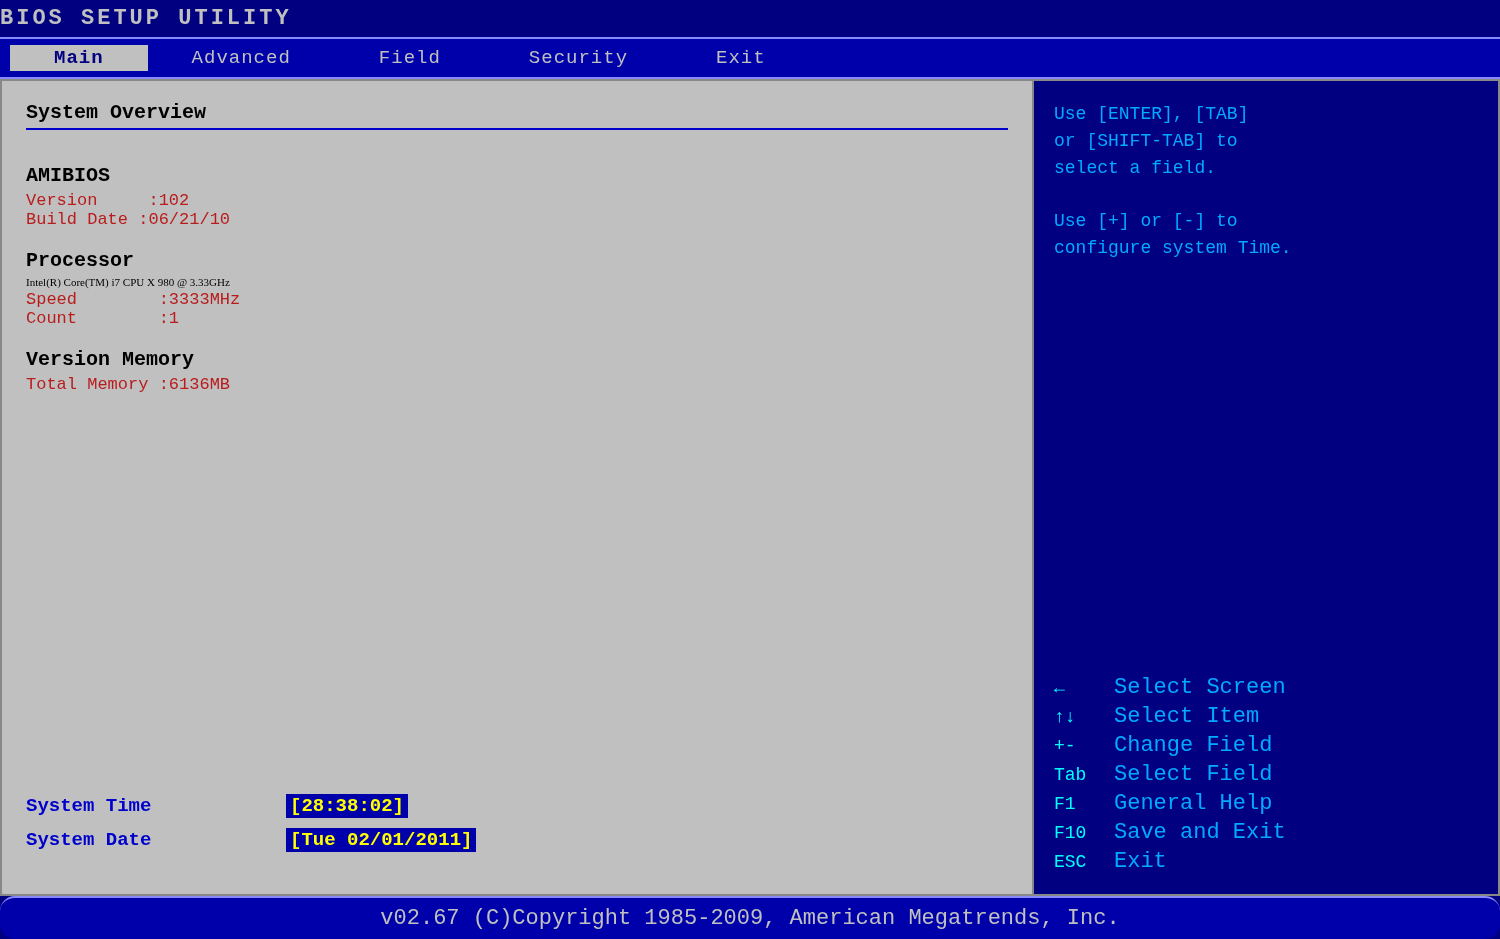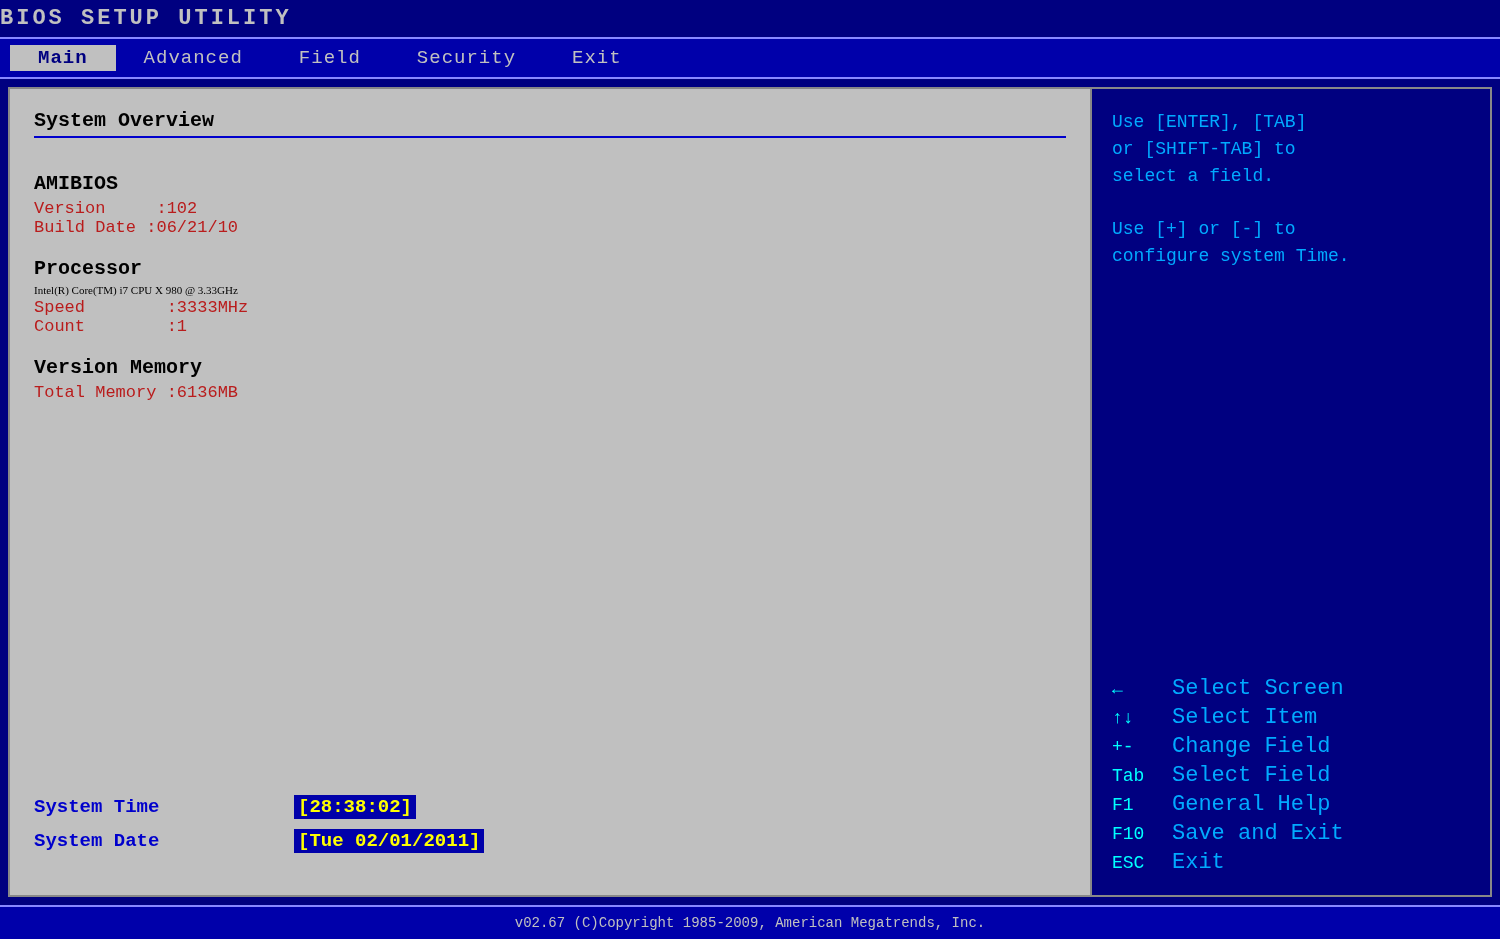--- a/index.html
+++ b/index.html
@@ -37,38 +37,38 @@
       align-items: center;
       padding: 6px 0 6px 10px;
       gap: 0;
       border-top: 2px solid #8888ff;
       border-bottom: 2px solid #8888ff;
     }
 
     .menu-item {
       color: #c0c0c0;
       font-size: 19px;
-      padding: 2px 28px;
+      padding: 2px 44px;
       cursor: pointer;
       letter-spacing: 1px;
     }
 
     .menu-item.active {
       background: #c0c0c0;
       color: #000080;
       font-weight: bold;
     }
 
     
     .main-content {
       display: flex;
       flex-direction: row;
       flex: 1;
       background: #c0c0c0;
-      margin: 8px;
+      margin: 0;
       border: 2px solid #888888;
     }
 
     
     .left-panel {
       flex: 1;
       background: #c0c0c0;
       padding: 20px 24px;
       border-right: 2px solid #888888;
       display: flex;
@@ -124,21 +124,21 @@
       font-size: 19px;
       font-weight: bold;
     }
 
     .spacer {
       flex: 1;
     }
 
     
     .right-panel {
-      width: 398px;
+      width: 464px;
       background: #000080;
       padding: 20px 20px;
       display: flex;
       flex-direction: column;
       gap: 0;
     }
 
     .help-text {
       color: #00aaff;
       font-size: 18px;
@@ -174,23 +174,24 @@
       color: #00aaff;
       font-size: 22px;
     }
 
     
     .footer {
       background: #0000aa;
       text-align: center;
       padding: 8px 0;
       color: #c0c0c0;
-      font-size: 14px;
+      font-size: 22px;
       font-family: 'Courier New', Courier, monospace;
       border-top: 2px solid #8888ff;
+      border-radius: 15px;
     }
   </style>
 </head>
 <body>
 
 <div class="title-bar">
   <span>BIOS SETUP UTILITY</span>
 </div>
 
 <div class="menu-bar">

